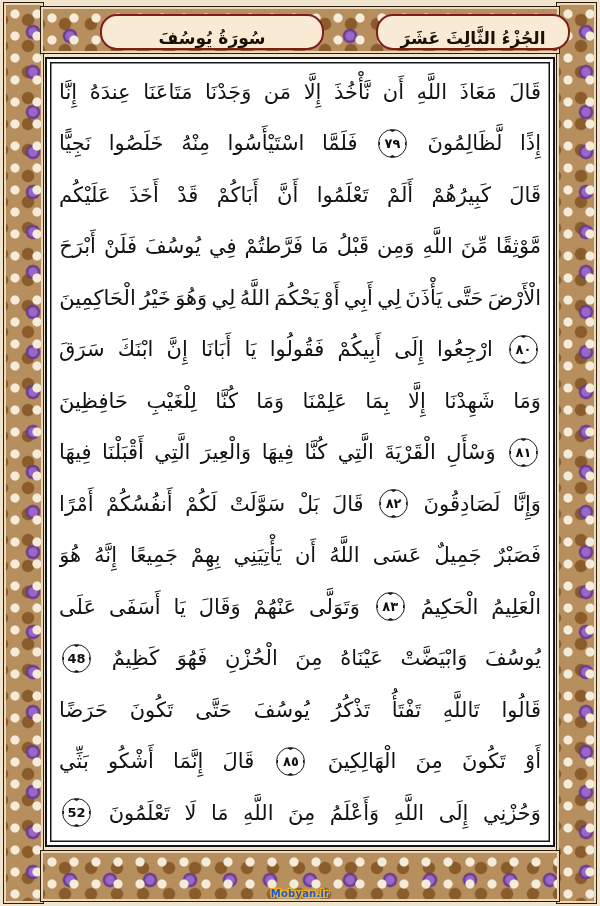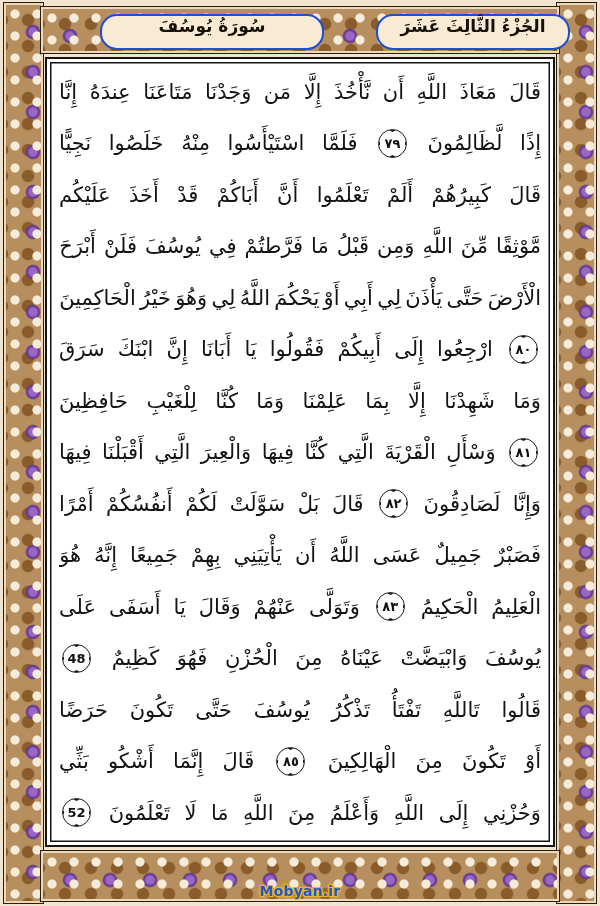--- a/index.html
+++ b/index.html
@@ -22,22 +22,22 @@
     box-shadow:inset 0 0 0 2px #ead9bc;
   }
   .band-left{left:3px;top:2px;bottom:2px;width:39px;}
   .band-right{right:3px;top:2px;bottom:2px;width:39px;}
   .band-top{left:40px;right:40px;top:6px;height:46px;}
   .band-bottom{left:40px;right:40px;bottom:4px;height:50px;}
 
   
   .cartouche{
     position:absolute;top:14px;height:32px;
-    background:#f8ead3;border:2px solid #1d4ed8;border-radius:17px;
-    display:flex;align-items:flex-start;justify-content:center;
+    background:#f8ead3;border:2px solid #7f1d1d;border-radius:17px;
+    display:flex;align-items:flex-end;justify-content:center;
     font-size:17px;font-weight:bold;color:#161007;z-index:3;
   }
   .cartouche-right{right:30px;width:190px;}
   .cartouche-left{left:100px;width:220px;}
 
   
   .text-frame{
     position:absolute;left:45px;top:57px;width:510px;height:790px;
     background:#ffffff;border:2.5px solid #151515;
     box-shadow:inset 0 0 0 3px #ffffff, inset 0 0 0 4.5px #151515;
@@ -67,21 +67,21 @@
   
   .page-number-cartouche{
     position:absolute;left:50%;transform:translateX(-50%);bottom:17px;
     width:92px;height:36px;background:#f8ecd6;border:2px solid #201506;
     clip-path:polygon(9% 0,91% 0,100% 32%,100% 68%,91% 100%,9% 100%,0 68%,0 32%);
     display:flex;align-items:center;justify-content:center;
     font-size:21px;font-weight:bold;color:#14141f;z-index:4;
   }
   .watermark{
     position:absolute;left:50%;transform:translateX(-50%);bottom:7px;
-    font-size:14px;font-weight:bold;color:#1e57d6;letter-spacing:.2px;z-index:5;
+    font-size:10px;font-weight:bold;color:#1e57d6;letter-spacing:.2px;z-index:5;
     text-shadow:-1px -1px 0 #f2b51e,1px -1px 0 #f2b51e,-1px 1px 0 #f2b51e,1px 1px 0 #f2b51e,0 0 4px #ffd95e;
     text-align:right;
   }
 </style>
 </head>
 <body>
 
 <div class="page">
 
   <div class="band band-left"></div>

